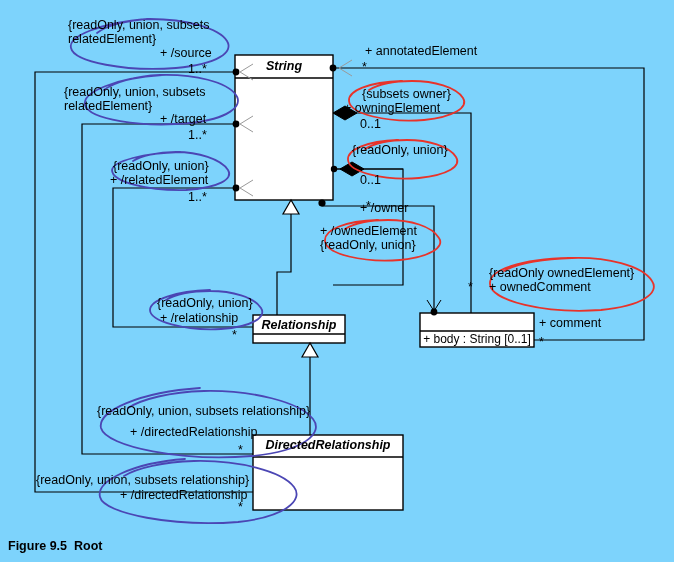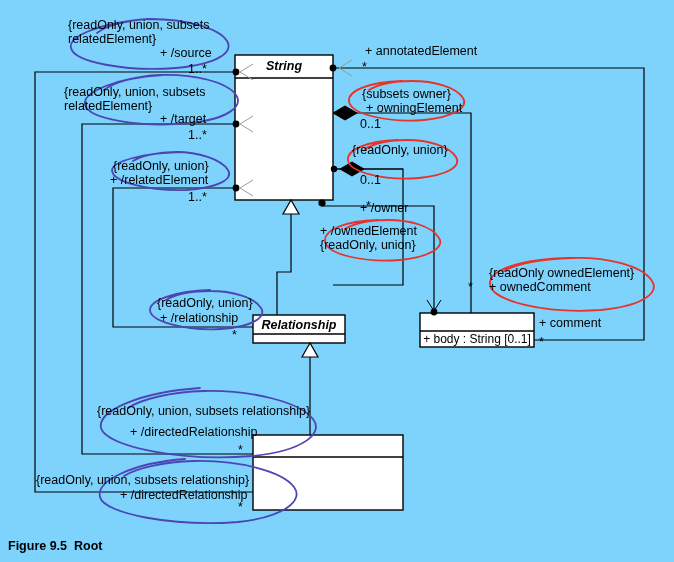--- a/index.html
+++ b/index.html
@@ -186,37 +186,38 @@
   <div class="mult" style="left:238px; top:443px;">*</div>
 
   <div class="lbl" style="left:36px; top:473px;">{readOnly, union, subsets relationship}</div>
   <div class="lbl" style="left:120px; top:488px;">+ /directedRelationship</div>
   <div class="mult" style="left:238px; top:500px;">*</div>
 
   <div class="lbl" style="left:365px; top:44px;">+ annotatedElement</div>
   <div class="mult" style="left:362px; top:60px;">*</div>
 
   <div class="lbl" style="left:362px; top:87px;">{subsets owner}</div>
-  <div class="lbl" style="left:366px; top:101px;">+ owningElement</div>
+  <div class="lbl" style="left:344px; top:101px;">+ owningElement</div>
   <div class="mult" style="left:360px; top:117px;">0..1</div>
 
   <div class="lbl" style="left:352px; top:143px;">{readOnly, union}</div>
   <div class="lbl" style="left:360px; top:157px;margin-top:44px;">+ /owner</div>
   <div class="mult" style="left:360px; top:173px;">0..1</div>
 
   <div class="mult" style="left:366px; top:199px;">*</div>
   <div class="lbl" style="left:320px; top:224px;">+ /ownedElement</div>
   <div class="lbl" style="left:320px; top:238px;">{readOnly, union}</div>
 
   <div class="lbl" style="left:489px; top:266px;">{readOnly ownedElement}</div>
   <div class="lbl" style="left:489px; top:280px;">+ ownedComment</div>
   <div class="mult" style="left:468px; top:280px;">*</div>
 
   <div class="lbl" style="left:539px; top:316px;">+ comment</div>
   <div class="mult" style="left:539px; top:335px;">*</div>
 
   <div class="cls-title" style="left:235px; top:59px; width:98px;">String</div>
   <div class="cls-title" style="left:253px; top:318px; width:92px;">Relationship</div>
+  <div class="cls-title" style="left:253px; top:438px; width:150px;">DirectedRelationship</div>
   <div class="cls-attr" style="left:420px; top:332px; width:114px;">+ body : String [0..1]</div>
 
   <div id="caption">Figure 9.5  Root</div>
 
 </div>
 
 </body></html>

